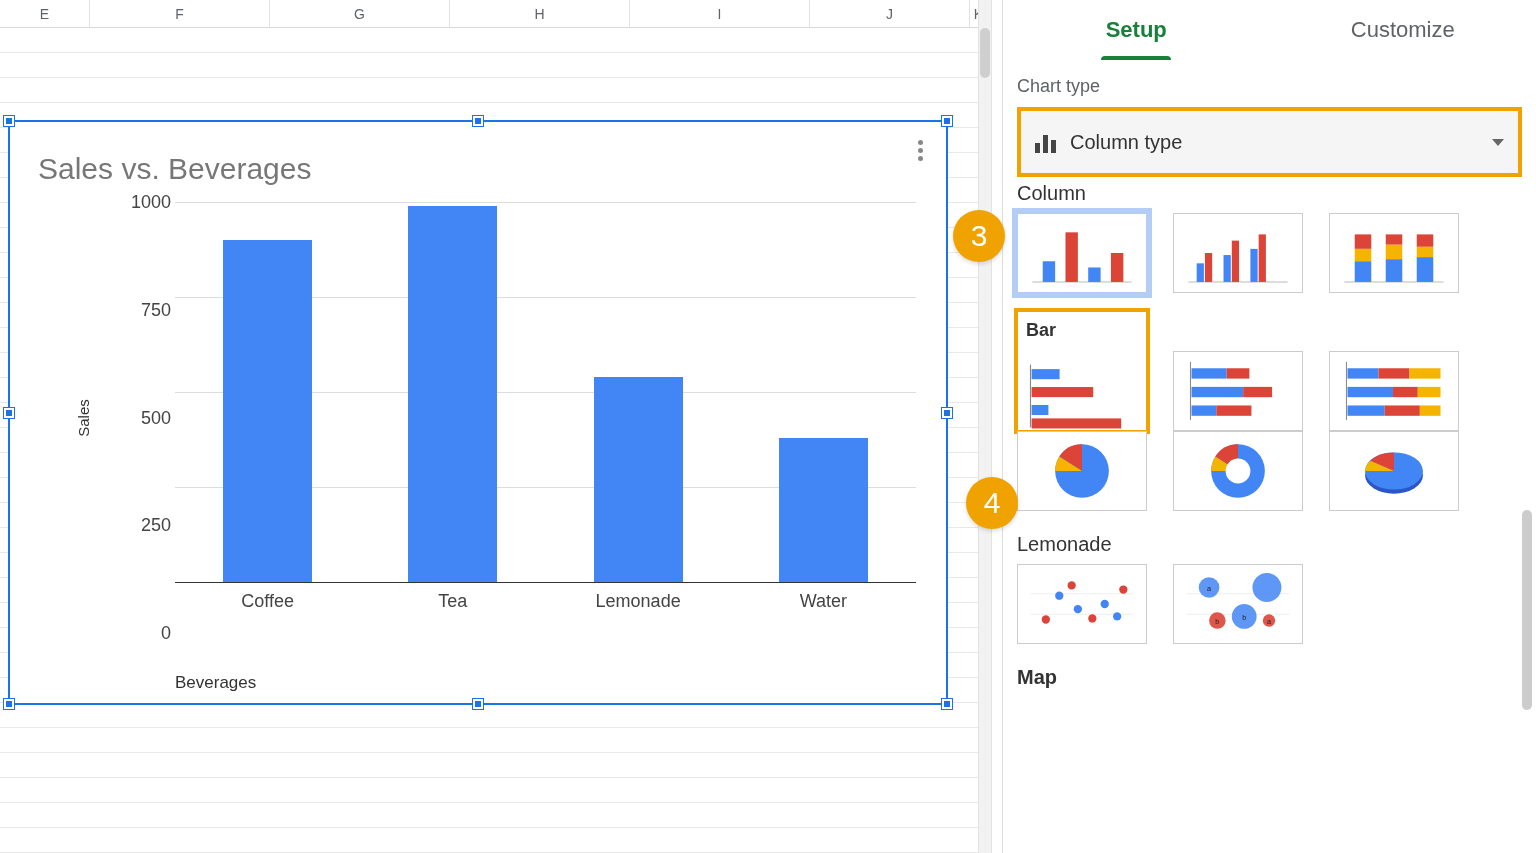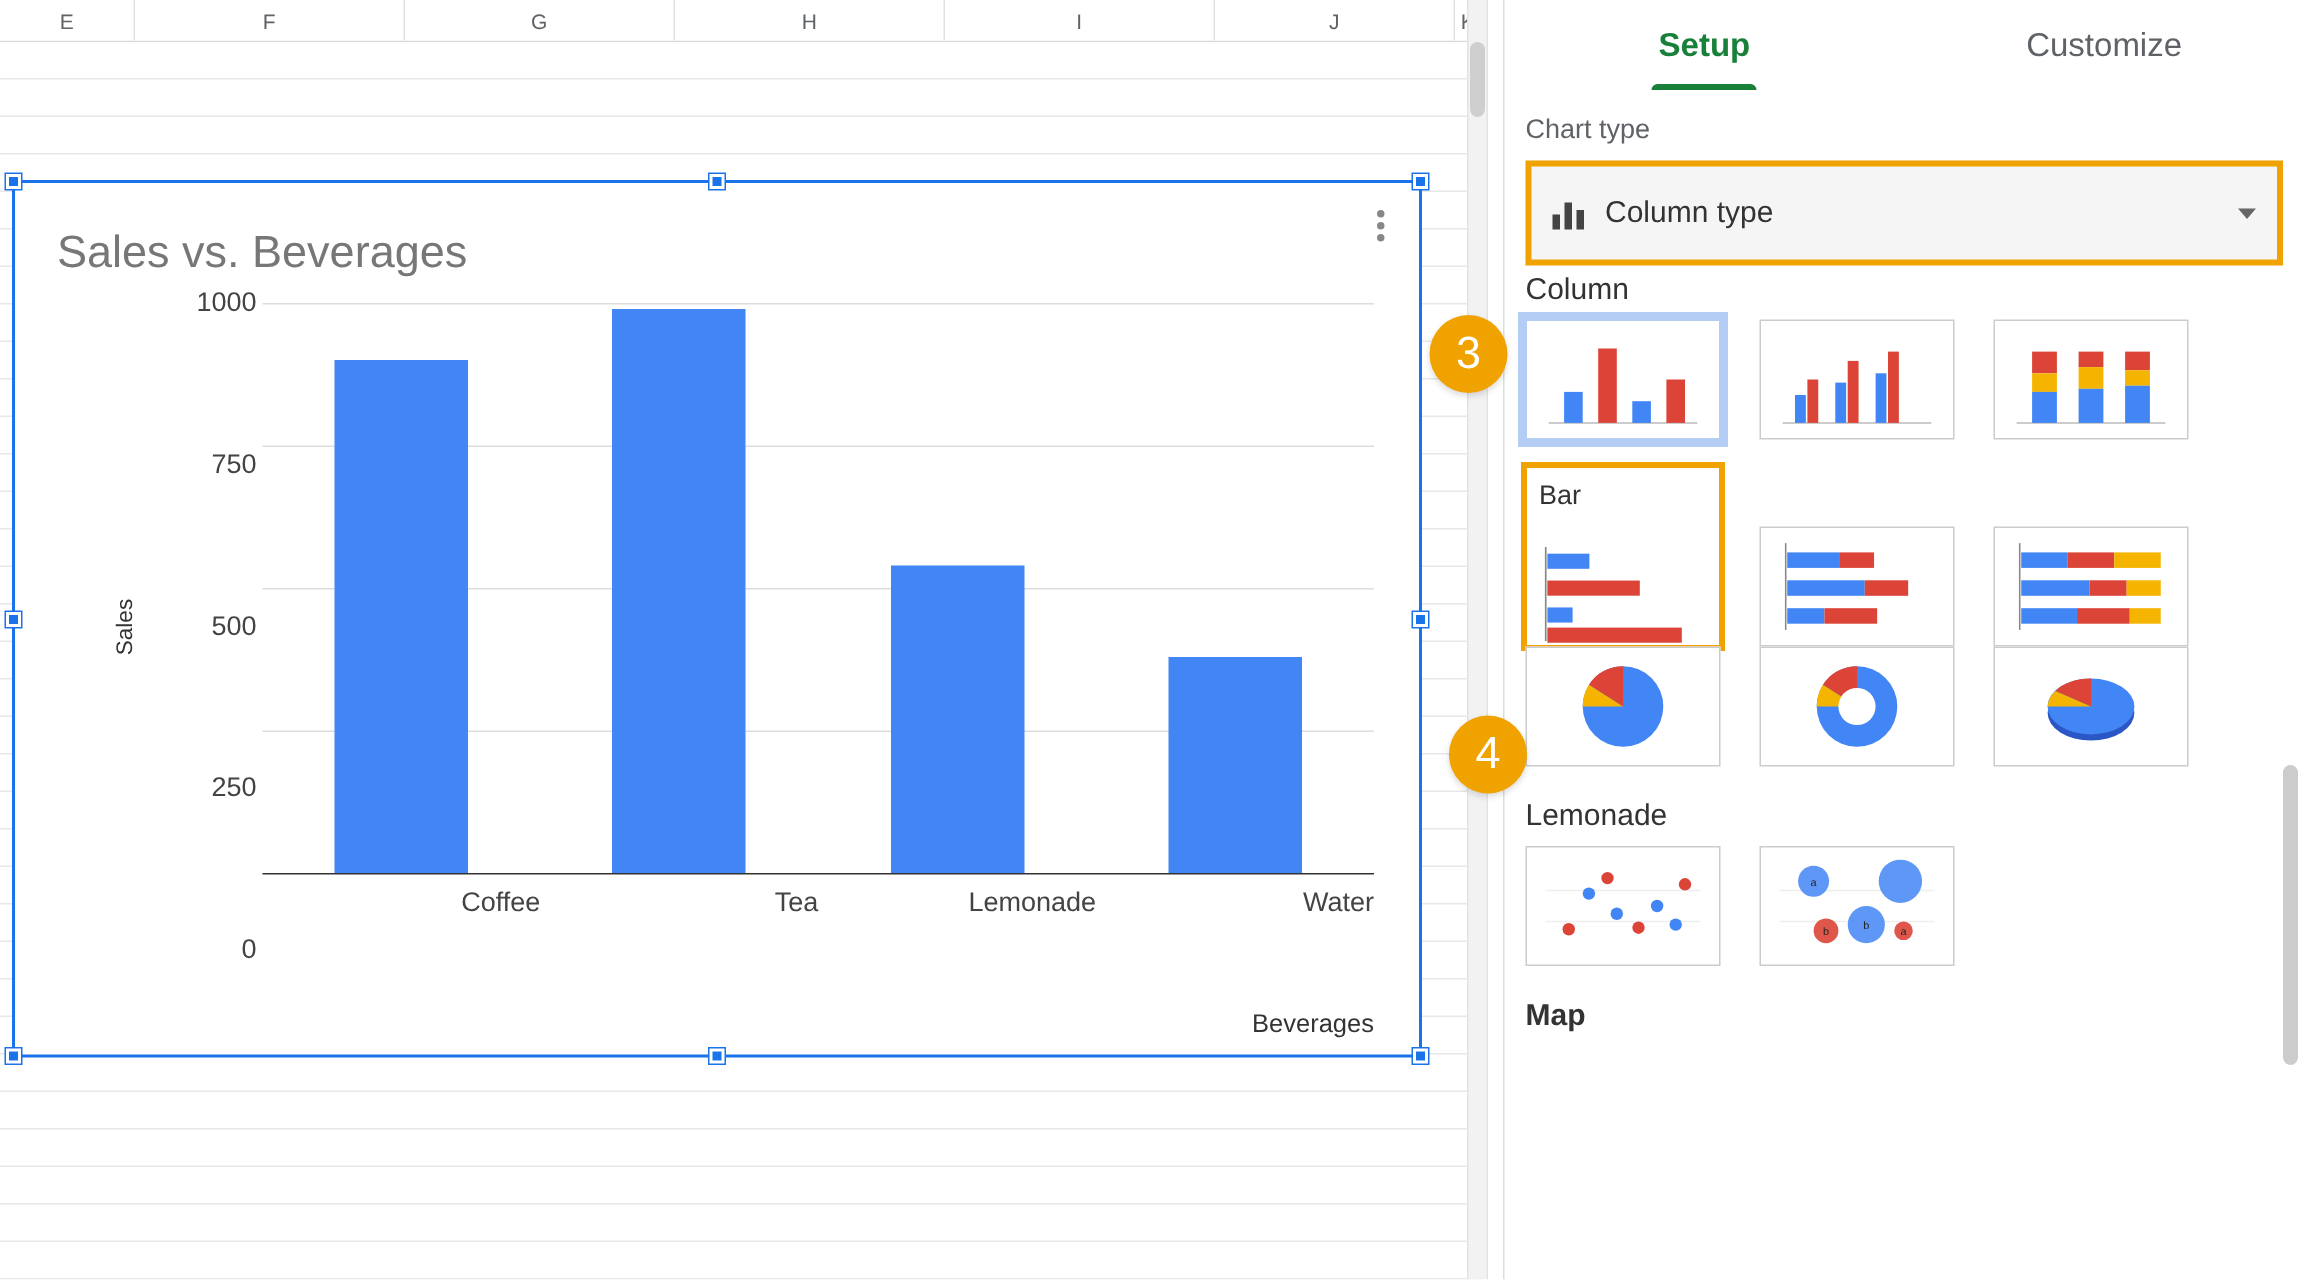--- a/index.html
+++ b/index.html
@@ -87,29 +87,29 @@
     bottom: 70px;
   }
   .plot-area {
     position:absolute;
     left:100px; right:0; top:0; bottom:50px;
     border-bottom: 1px solid #333;
   }
   .grid-line { position:absolute; left:0; right:0; height:0; border-top:1px solid #ddd; }
   .ytick { position:absolute; left:0; width:96px; text-align:right; font-size:18px; color:#444; transform:translateY(-50%); }
   .bar { position:absolute; bottom:0; background:#4285f4; }
-  .xtick { position:absolute; bottom:-30px; text-align:right; font-size:18px; color:#444; }
+  .xtick { position:absolute; bottom:-30px; text-align:center; font-size:18px; color:#444; }
   .ylabel {
     position:absolute; left:-10px; top:50%; transform: translateY(-50%) rotate(-90deg);
     font-size:15px; color:#333;
   }
   .xlabel {
     position:absolute; left:100px; right:0;
     bottom:-60px;
-    text-align:right; font-size:17px; color:#333;margin-top:35px;
+    text-align:left; font-size:17px; color:#333;margin-top:35px;
   }
 
   
   .panel {
     position:absolute;
     left: 1002px;
     top:0;
     width: 534px;
     height: 853px;
     border-left: 1px solid #ddd;
@@ -382,21 +382,21 @@
         <rect x="42" y="12" width="16" height="10" fill="#db4437"></rect>
           <rect x="42" y="22" width="16" height="14" fill="#f4b400"></rect>
           <rect x="42" y="36" width="16" height="22" fill="#4285f4"></rect>
         <rect x="72" y="12" width="16" height="12" fill="#db4437"></rect>
           <rect x="72" y="24" width="16" height="10" fill="#f4b400"></rect>
           <rect x="72" y="34" width="16" height="24" fill="#4285f4"></rect>
       </svg>
     </div>
   </div>
 
-  <div class="thumbs" style="margin-top:18px;">
+  <div class="thumbs" style="margin-top:18px;font-weight:bold;">
     <div class="thumb sel-amber" style="height:120px; padding:8px 8px;">
       <div style="font-size:18px;color:#333;margin-bottom:4px;">Bar</div>
       <svg viewBox="0 0 100 60">
         <line x1="4" y1="2" x2="4" y2="58" stroke="#888"></line>
         <rect x="5" y="6" width="25" height="9" fill="#4285f4"></rect>
         <rect x="5" y="22" width="55" height="9" fill="#db4437"></rect>
         <rect x="5" y="38" width="15" height="9" fill="#4285f4"></rect>
         <rect x="5" y="50" width="80" height="9" fill="#db4437"></rect>
       </svg>
     </div>

